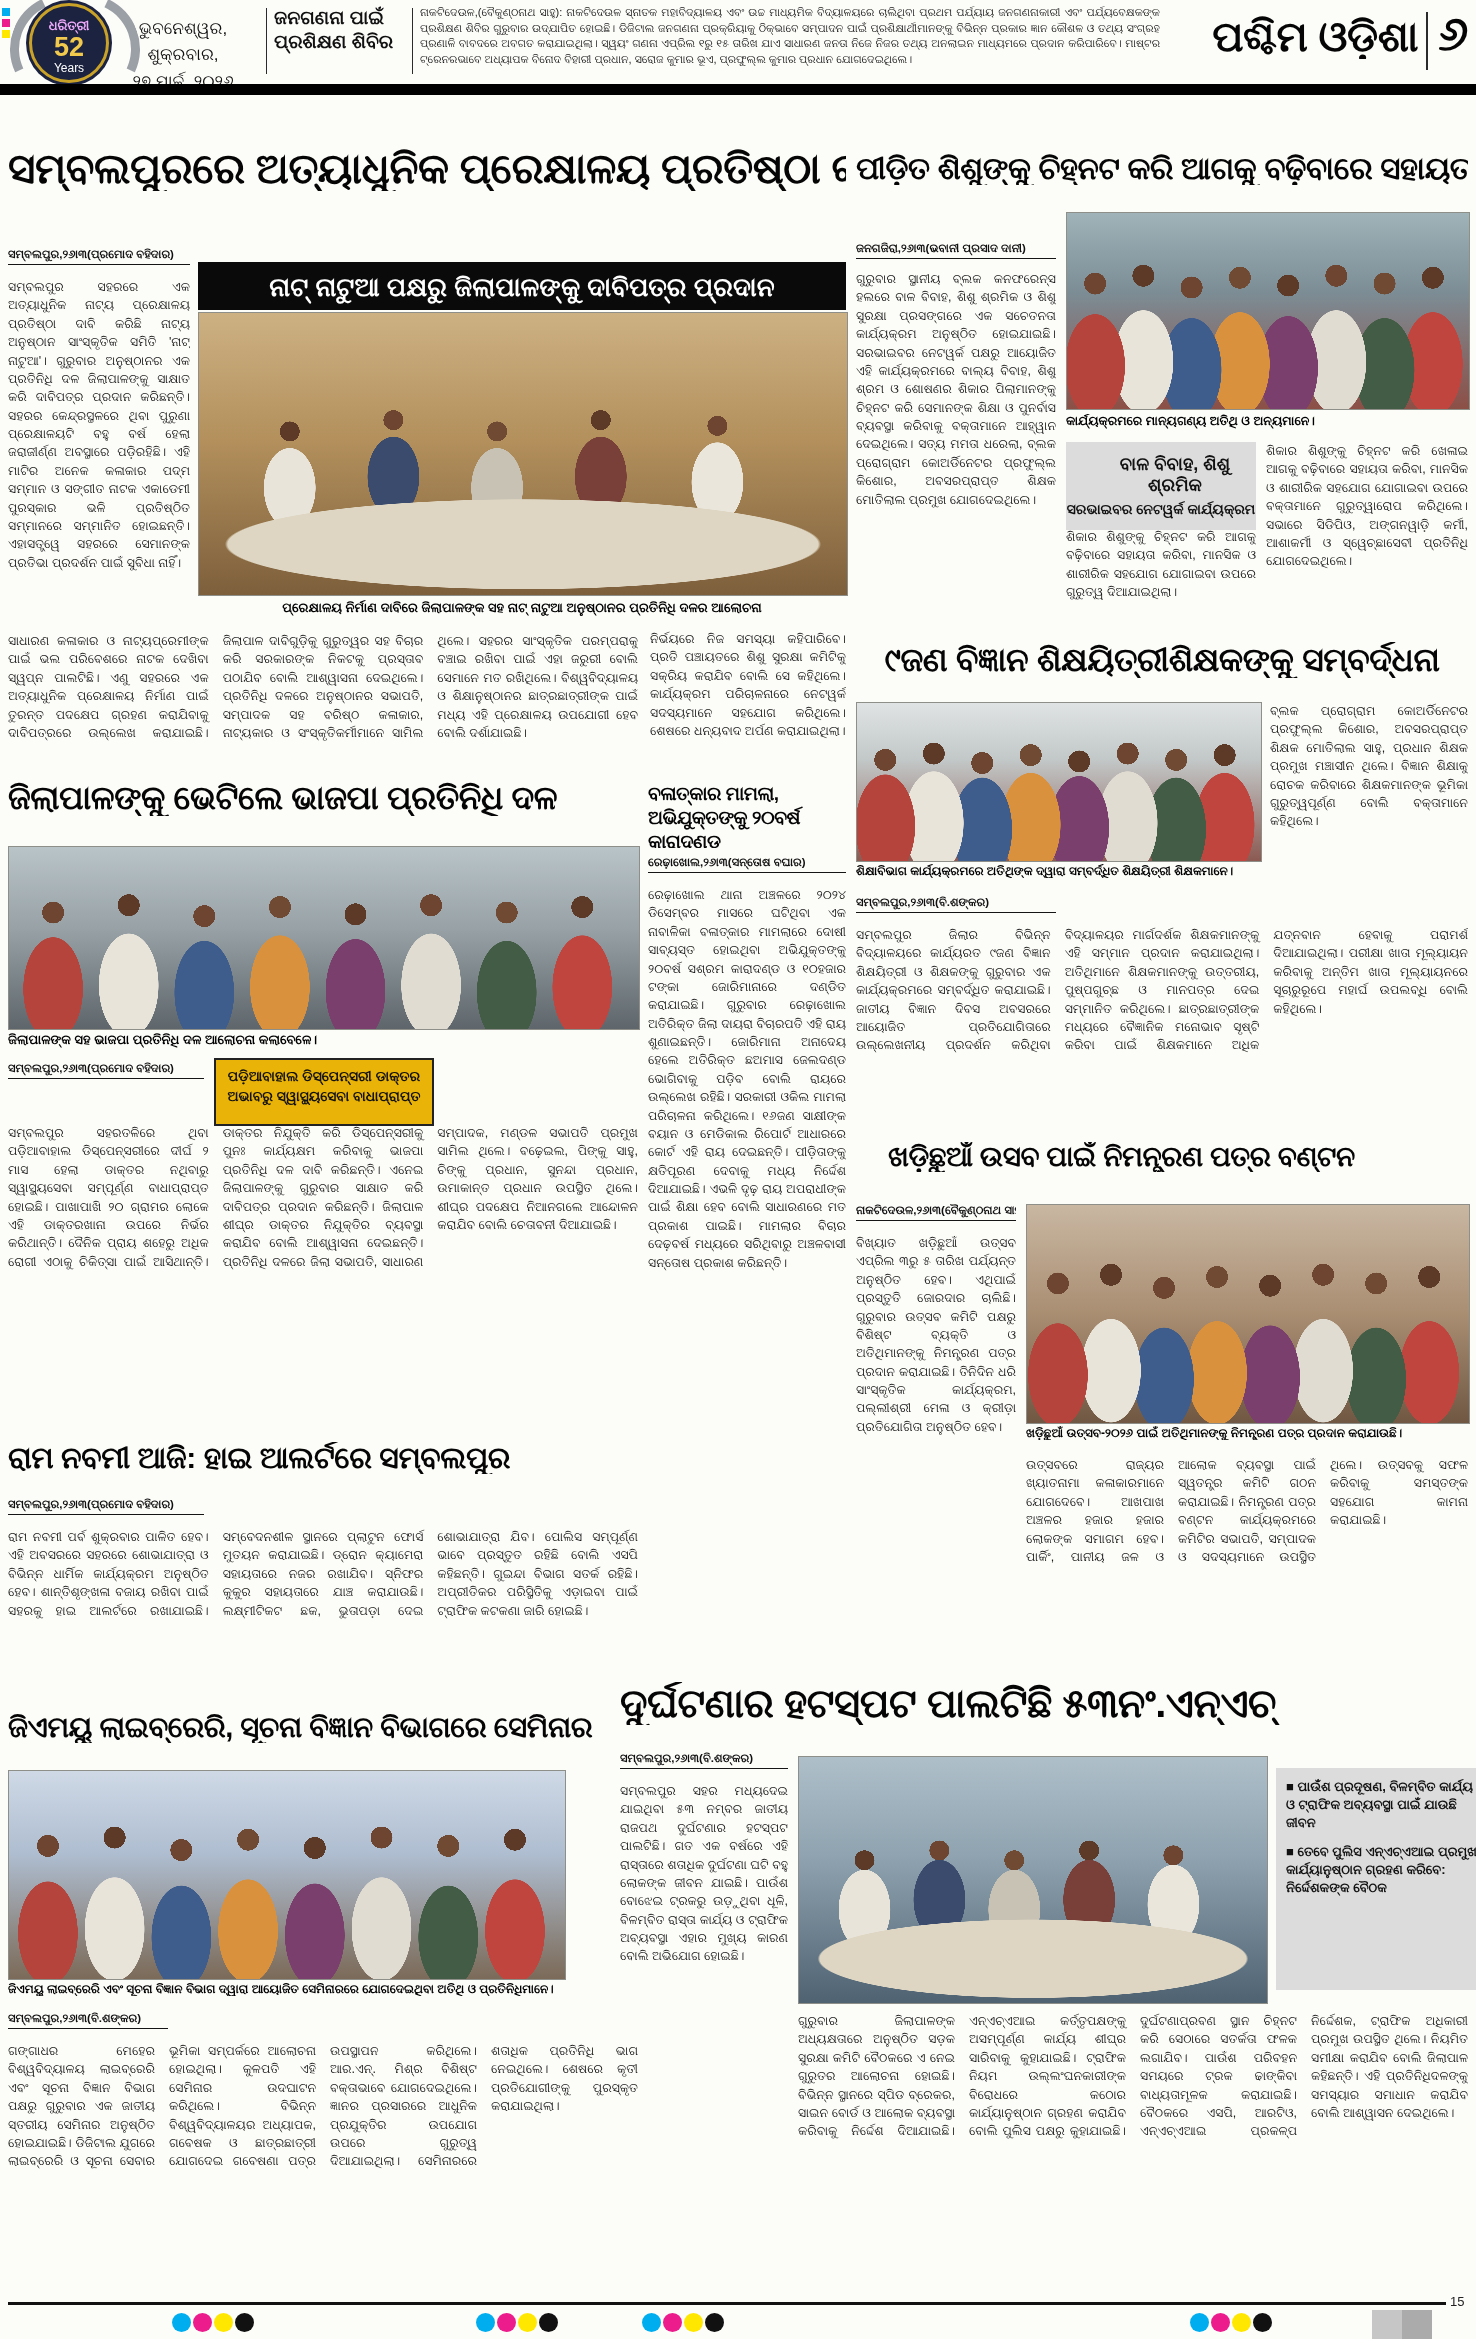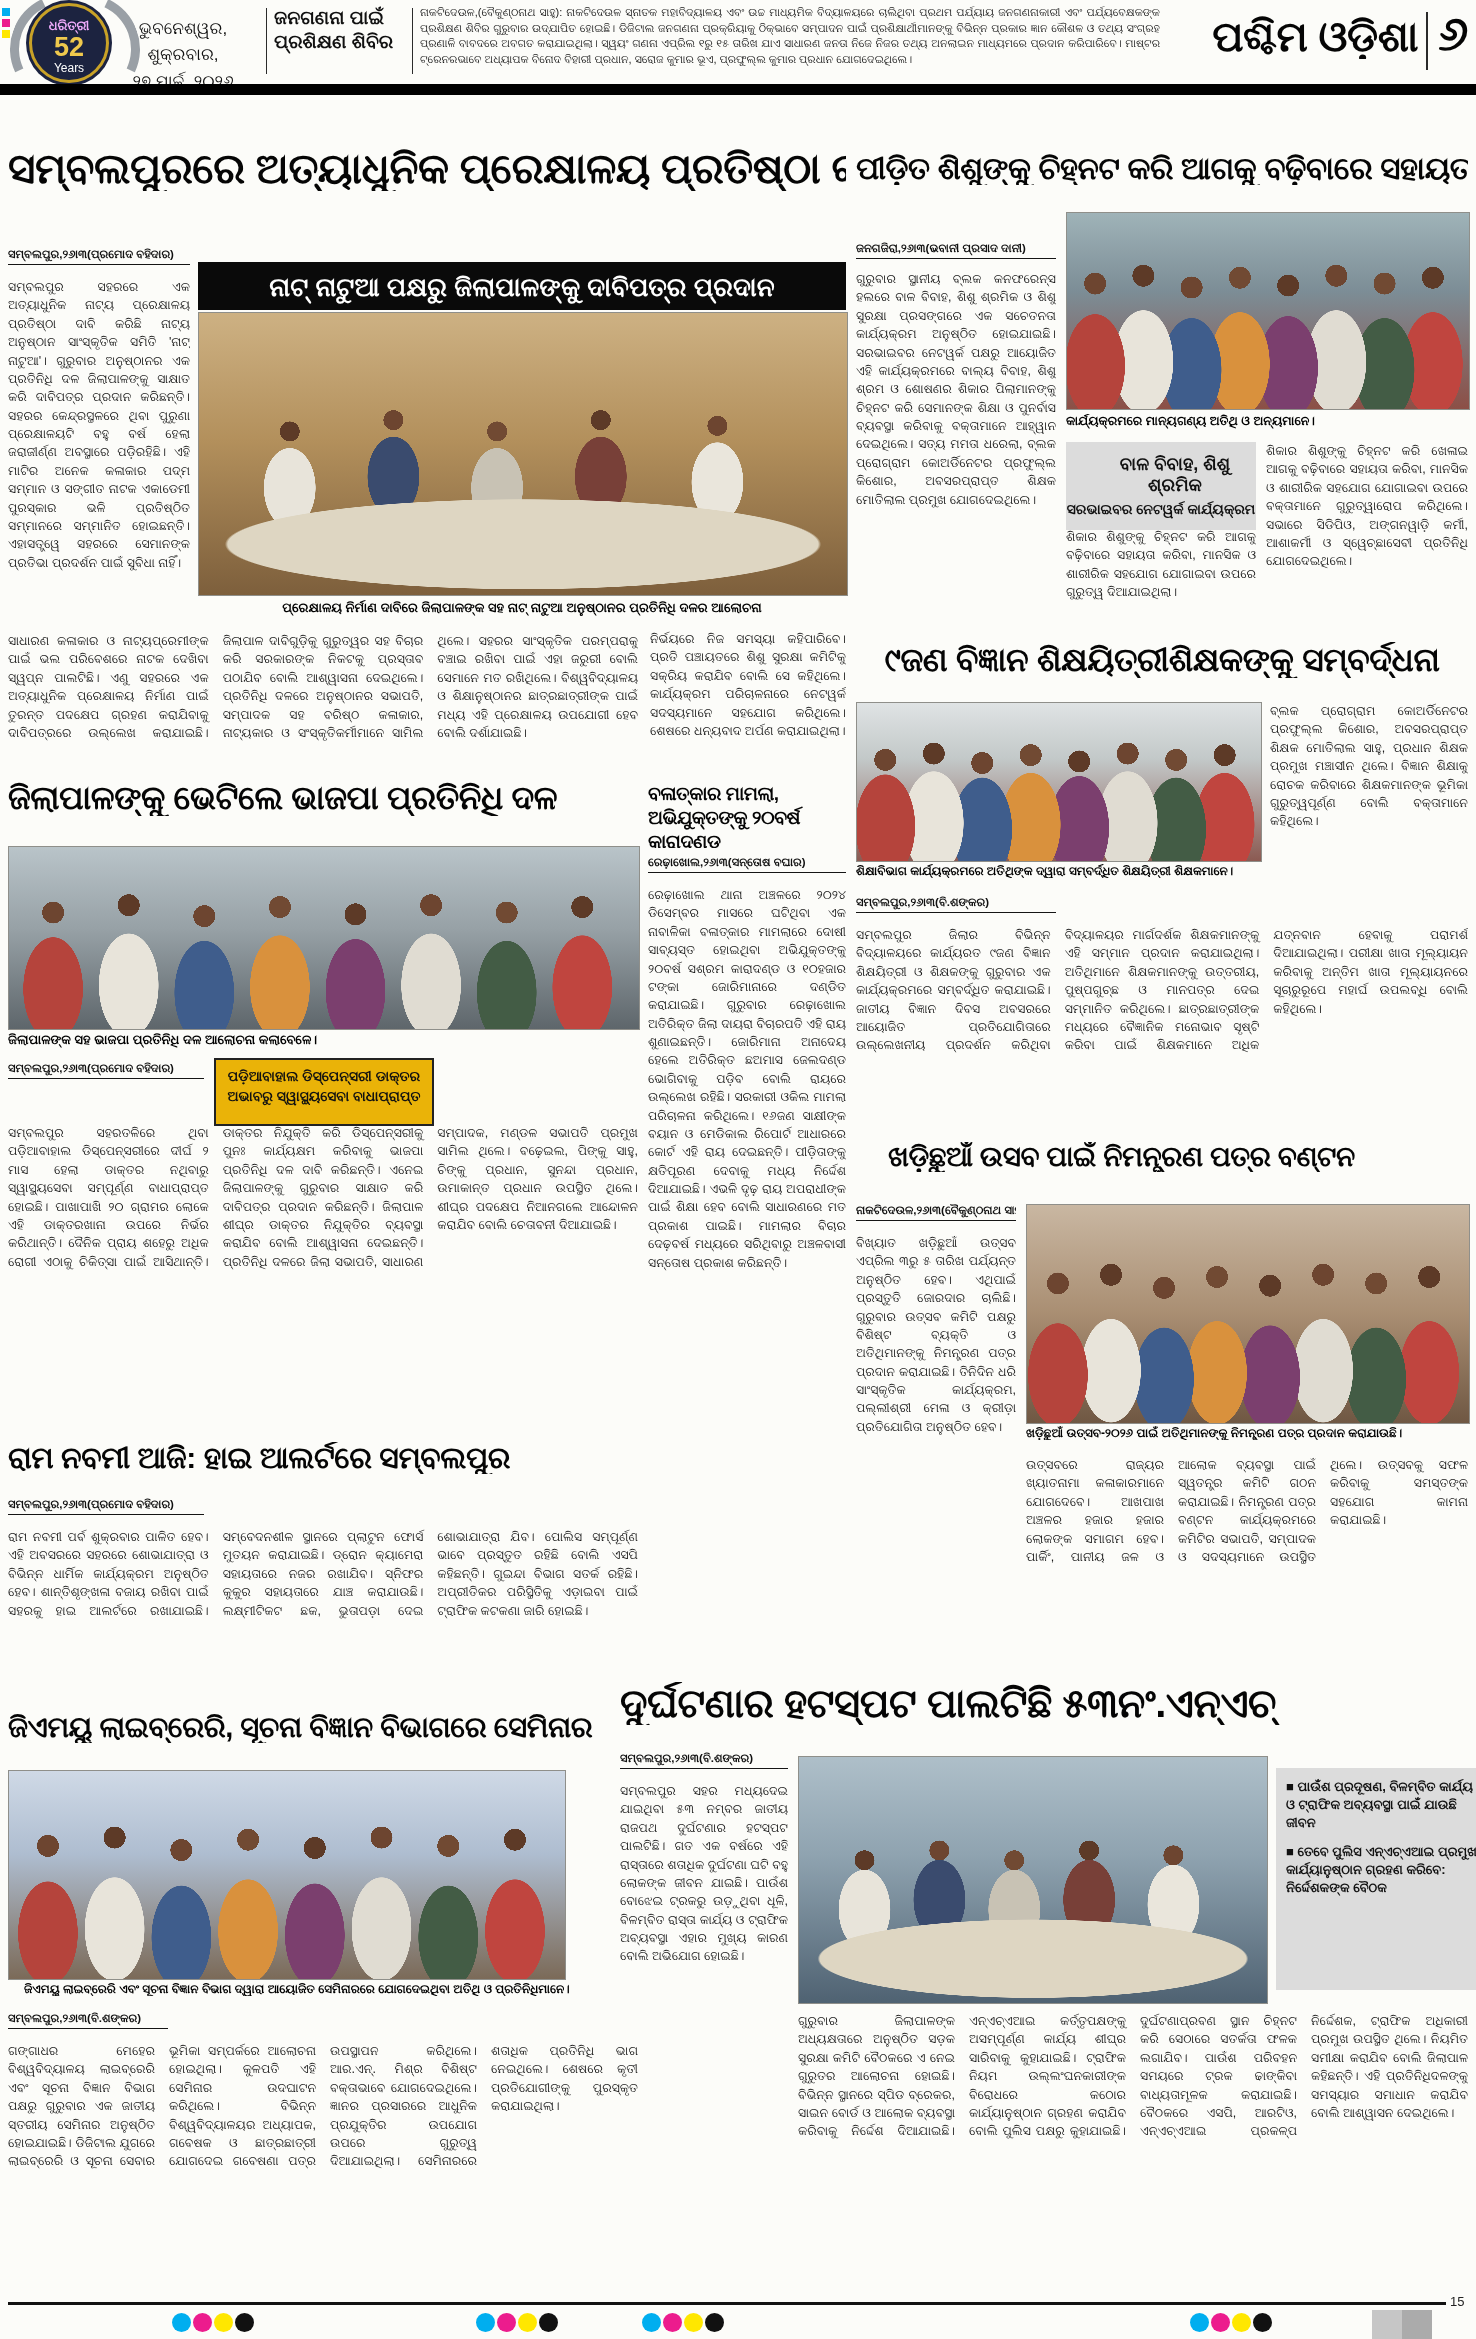--- a/index.html
+++ b/index.html
@@ -158,21 +158,21 @@
     </div>
     <div style="font-size:13px;font-weight:700;line-height:1.4;margin-top:10px;">
       <span>■</span>
       <span>ତେବେ ପୁଲିସ ଏନ୍‌ଏଚ୍‌ଏଆଇ ପ୍ରମୁଖ କାର୍ଯ୍ୟାନୁଷ୍ଠାନ ଗ୍ରହଣ କରିବେ: ନିର୍ଦ୍ଦେଶକଙ୍କ ବୈଠକ</span>
     </div>
   </div>
   <div class="abs body cols4" style="left:798px;top:2012px;width:670px;height:290px;">ଗୁରୁବାର ଜିଲାପାଳଙ୍କ ଅଧ୍ୟକ୍ଷତାରେ ଅନୁଷ୍ଠିତ ସଡ଼କ ସୁରକ୍ଷା କମିଟି ବୈଠକରେ ଏ ନେଇ ଗୁରୁତର ଆଲୋଚନା ହୋଇଛି। ବିଭିନ୍ନ ସ୍ଥାନରେ ସ୍ପିଡ ବ୍ରେକର, ସାଇନ ବୋର୍ଡ ଓ ଆଲୋକ ବ୍ୟବସ୍ଥା କରିବାକୁ ନିର୍ଦ୍ଦେଶ ଦିଆଯାଇଛି। ଏନ୍‌ଏଚ୍‌ଏଆଇ କର୍ତ୍ତୃପକ୍ଷଙ୍କୁ ଅସମ୍ପୂର୍ଣ୍ଣ କାର୍ଯ୍ୟ ଶୀଘ୍ର ସାରିବାକୁ କୁହାଯାଇଛି। ଟ୍ରାଫିକ ନିୟମ ଉଲ୍ଲଂଘନକାରୀଙ୍କ ବିରୋଧରେ କଠୋର କାର୍ଯ୍ୟାନୁଷ୍ଠାନ ଗ୍ରହଣ କରାଯିବ ବୋଲି ପୁଲିସ ପକ୍ଷରୁ କୁହାଯାଇଛି। ଦୁର୍ଘଟଣାପ୍ରବଣ ସ୍ଥାନ ଚିହ୍ନଟ କରି ସେଠାରେ ସତର୍କତା ଫଳକ ଲଗାଯିବ। ପାଉଁଶ ପରିବହନ ସମୟରେ ଟ୍ରକ ଢାଙ୍କିବା ବାଧ୍ୟତାମୂଳକ କରାଯାଇଛି। ବୈଠକରେ ଏସପି, ଆରଟିଓ, ଏନ୍‌ଏଚ୍‌ଏଆଇ ପ୍ରକଳ୍ପ ନିର୍ଦ୍ଦେଶକ, ଟ୍ରାଫିକ ଅଧିକାରୀ ପ୍ରମୁଖ ଉପସ୍ଥିତ ଥିଲେ। ନିୟମିତ ସମୀକ୍ଷା କରାଯିବ ବୋଲି ଜିଲାପାଳ କହିଛନ୍ତି। ଏହି ପ୍ରତିନିଧିଦଳଙ୍କୁ ସମସ୍ୟାର ସମାଧାନ କରାଯିବ ବୋଲି ଆଶ୍ୱାସନ ଦେଇଥିଲେ।</div>
 
   <div class="abs hl" style="left:8px;top:1712px;width:630px;font-size:29px;">ଜିଏମୟୁ ଲାଇବ୍ରେରି, ସୂଚନା ବିଜ୍ଞାନ ବିଭାଗରେ ସେମିନାର</div>
   <div class="abs photo crowd ph7" style="left:8px;top:1770px;width:556px;height:208px;"></div>
-  <div class="abs cap" style="left:24px;top:1982px;width:630px;font-size:12px;">ଜିଏମୟୁ ଲାଇବ୍ରେରି ଏବଂ ସୂଚନା ବିଜ୍ଞାନ ବିଭାଗ ଦ୍ୱାରା ଆୟୋଜିତ ସେମିନାରରେ ଯୋଗଦେଇଥିବା ଅତିଥି ଓ ପ୍ରତିନିଧିମାନେ।</div>
+  <div class="abs cap" style="left:8px;top:1982px;width:630px;font-size:12px;">ଜିଏମୟୁ ଲାଇବ୍ରେରି ଏବଂ ସୂଚନା ବିଜ୍ଞାନ ବିଭାଗ ଦ୍ୱାରା ଆୟୋଜିତ ସେମିନାରରେ ଯୋଗଦେଇଥିବା ଅତିଥି ଓ ପ୍ରତିନିଧିମାନେ।</div>
   <div class="abs dl" style="left:8px;top:2012px;width:160px;">ସମ୍ବଲପୁର,୨୬ା୩(ବି.ଶଙ୍କର)</div>
   <div class="abs body cols4" style="left:8px;top:2042px;width:630px;height:260px;">ଗଙ୍ଗାଧର ମେହେର ବିଶ୍ୱବିଦ୍ୟାଳୟ ଲାଇବ୍ରେରି ଏବଂ ସୂଚନା ବିଜ୍ଞାନ ବିଭାଗ ପକ୍ଷରୁ ଗୁରୁବାର ଏକ ଜାତୀୟ ସ୍ତରୀୟ ସେମିନାର ଅନୁଷ୍ଠିତ ହୋଇଯାଇଛି। ଡିଜିଟାଲ ଯୁଗରେ ଲାଇବ୍ରେରି ଓ ସୂଚନା ସେବାର ଭୂମିକା ସମ୍ପର୍କରେ ଆଲୋଚନା ହୋଇଥିଲା। କୁଳପତି ଏହି ସେମିନାର ଉଦଘାଟନ କରିଥିଲେ। ବିଭିନ୍ନ ବିଶ୍ୱବିଦ୍ୟାଳୟର ଅଧ୍ୟାପକ, ଗବେଷକ ଓ ଛାତ୍ରଛାତ୍ରୀ ଯୋଗଦେଇ ଗବେଷଣା ପତ୍ର ଉପସ୍ଥାପନ କରିଥିଲେ। ଆର.ଏନ୍. ମିଶ୍ର ବିଶିଷ୍ଟ ବକ୍ତାଭାବେ ଯୋଗଦେଇଥିଲେ। ଜ୍ଞାନର ପ୍ରସାରରେ ଆଧୁନିକ ପ୍ରଯୁକ୍ତିର ଉପଯୋଗ ଉପରେ ଗୁରୁତ୍ୱ ଦିଆଯାଇଥିଲା। ସେମିନାରରେ ଶତାଧିକ ପ୍ରତିନିଧି ଭାଗ ନେଇଥିଲେ। ଶେଷରେ କୃତୀ ପ୍ରତିଯୋଗୀଙ୍କୁ ପୁରସ୍କୃତ କରାଯାଇଥିଲା।</div>
 
   <div class="abs" style="left:8px;top:2302px;width:1438px;height:3px;background:#111;"></div>
   <div class="abs" style="left:1450px;top:2294px;font-size:13px;color:#222;">15</div>
   <div class="abs" style="left:172px;top:2313px;">
     <span class="dot" style="background:#00aeef;"></span><span class="dot" style="background:#ec1c8d;"></span><span class="dot" style="background:#ffe700;"></span><span class="dot" style="background:#111;"></span>
   </div>
   <div class="abs" style="left:476px;top:2313px;">
     <span class="dot" style="background:#00aeef;"></span><span class="dot" style="background:#ec1c8d;"></span><span class="dot" style="background:#ffe700;"></span><span class="dot" style="background:#111;"></span>

